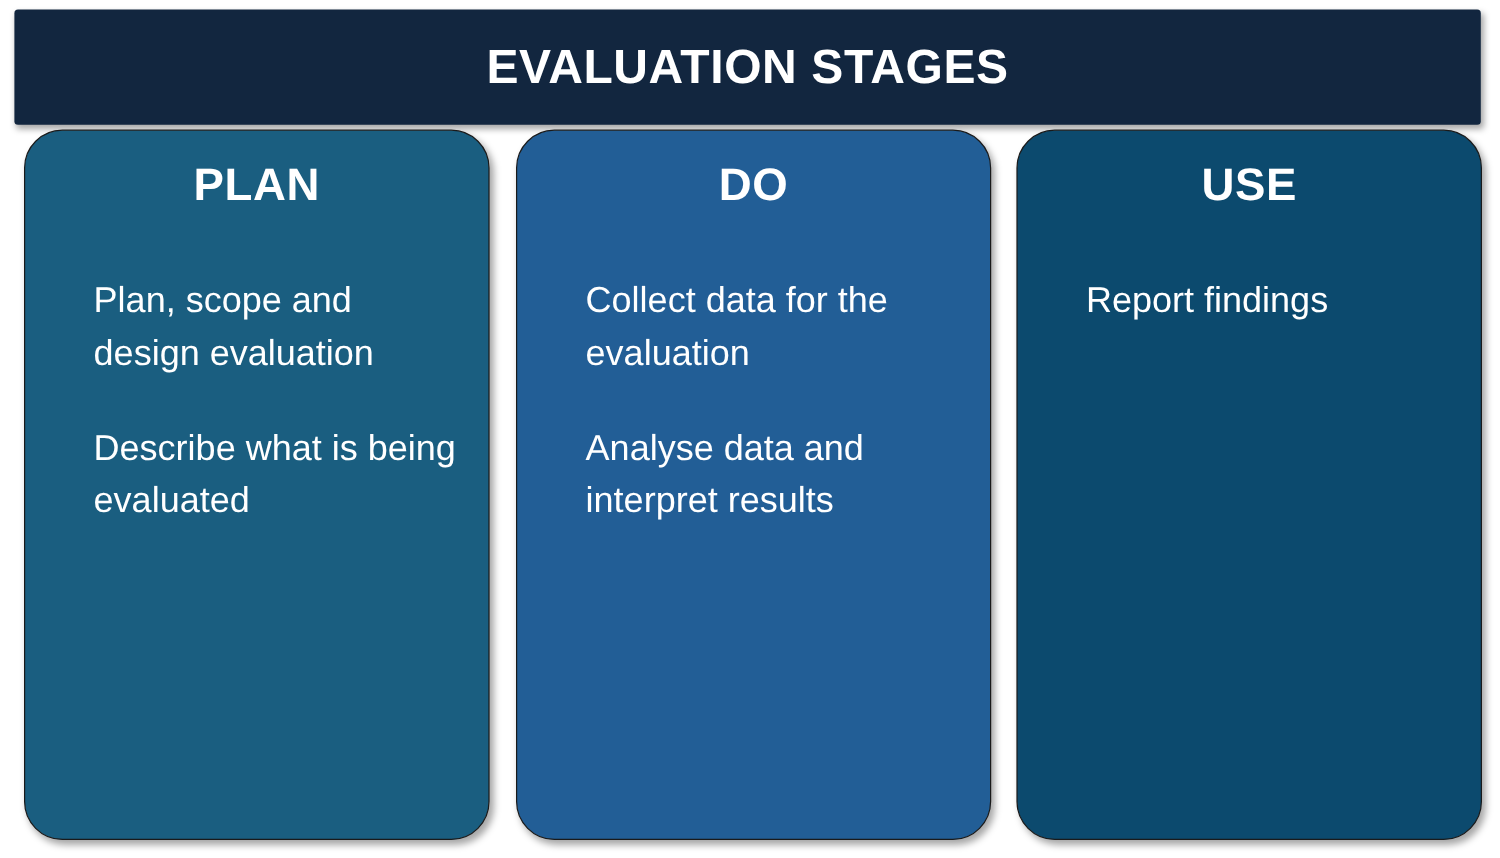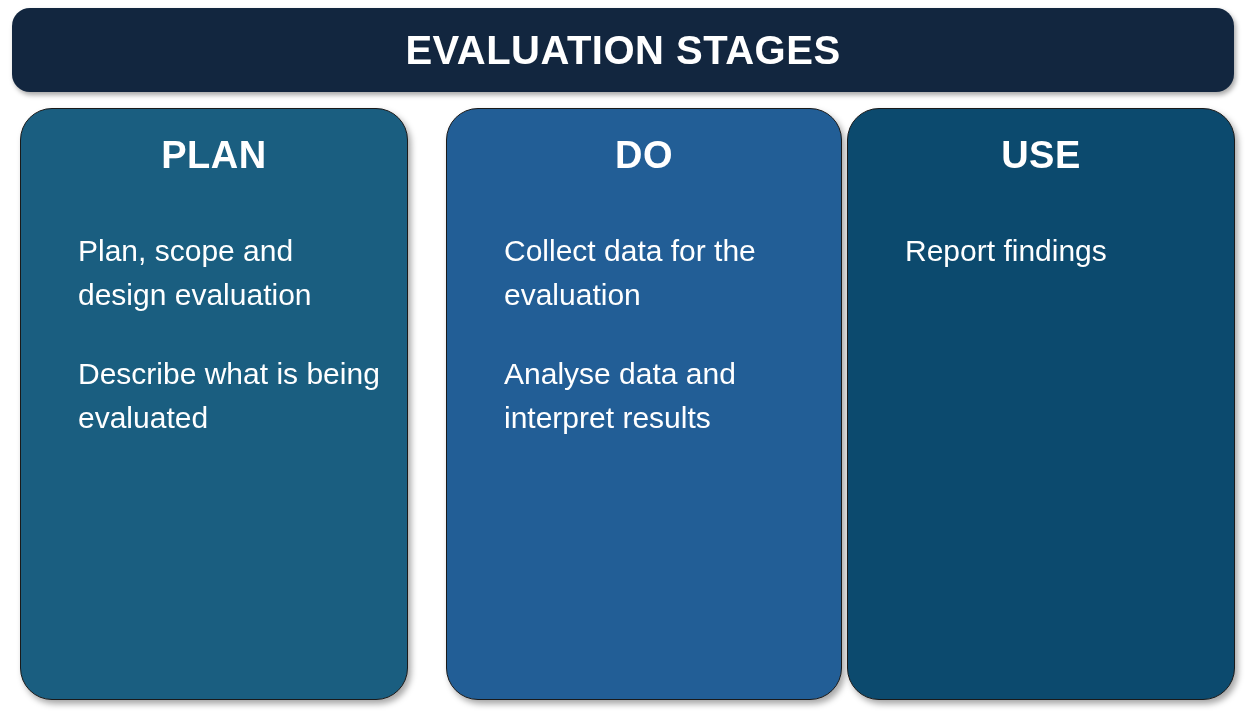--- a/index.html
+++ b/index.html
@@ -21,22 +21,22 @@
     height: 715px;
     background: #ffffff;
   }
 
   
   .header-banner {
     position: absolute;
     left: 12px;
     top: 8px;
     width: 1222px;
-    height: 84px;
-    border-radius: 18px;
+    height: 96px;
+    border-radius: 3px;
     display: flex;
     align-items: center;
     justify-content: center;
     box-shadow: 2px 3px 5px rgba(0, 0, 0, 0.35);
   }
   .header-title {
     color: #ffffff;
     font-size: 40px;
     font-weight: bold;
     letter-spacing: 0.5px;
@@ -103,21 +103,21 @@
   <div class="cards-row">
 
     <div class="stage-card card-0" style="background: rgb(26, 94, 128); color: rgb(255, 255, 255);">
       <div class="card-heading">PLAN</div>
       <div class="card-body">
         <p class="body-para">Plan, scope and design evaluation</p>
         <p class="body-para">Describe what is being evaluated</p>
       </div>
     </div>
 
-    <div class="stage-card card-1" style="background: rgb(34, 94, 150); color: rgb(255, 255, 255); margin-left: 16px;">
+    <div class="stage-card card-1" style="background: rgb(34, 94, 150); color: rgb(255, 255, 255);">
       <div class="card-heading">DO</div>
       <div class="card-body">
         <p class="body-para">Collect data for the evaluation</p>
         <p class="body-para">Analyse data and interpret results</p>
       </div>
     </div>
 
     <div class="stage-card card-2" style="background: #0c4a6e; color: rgb(255, 255, 255);">
       <div class="card-heading">USE</div>
       <div class="card-body">

